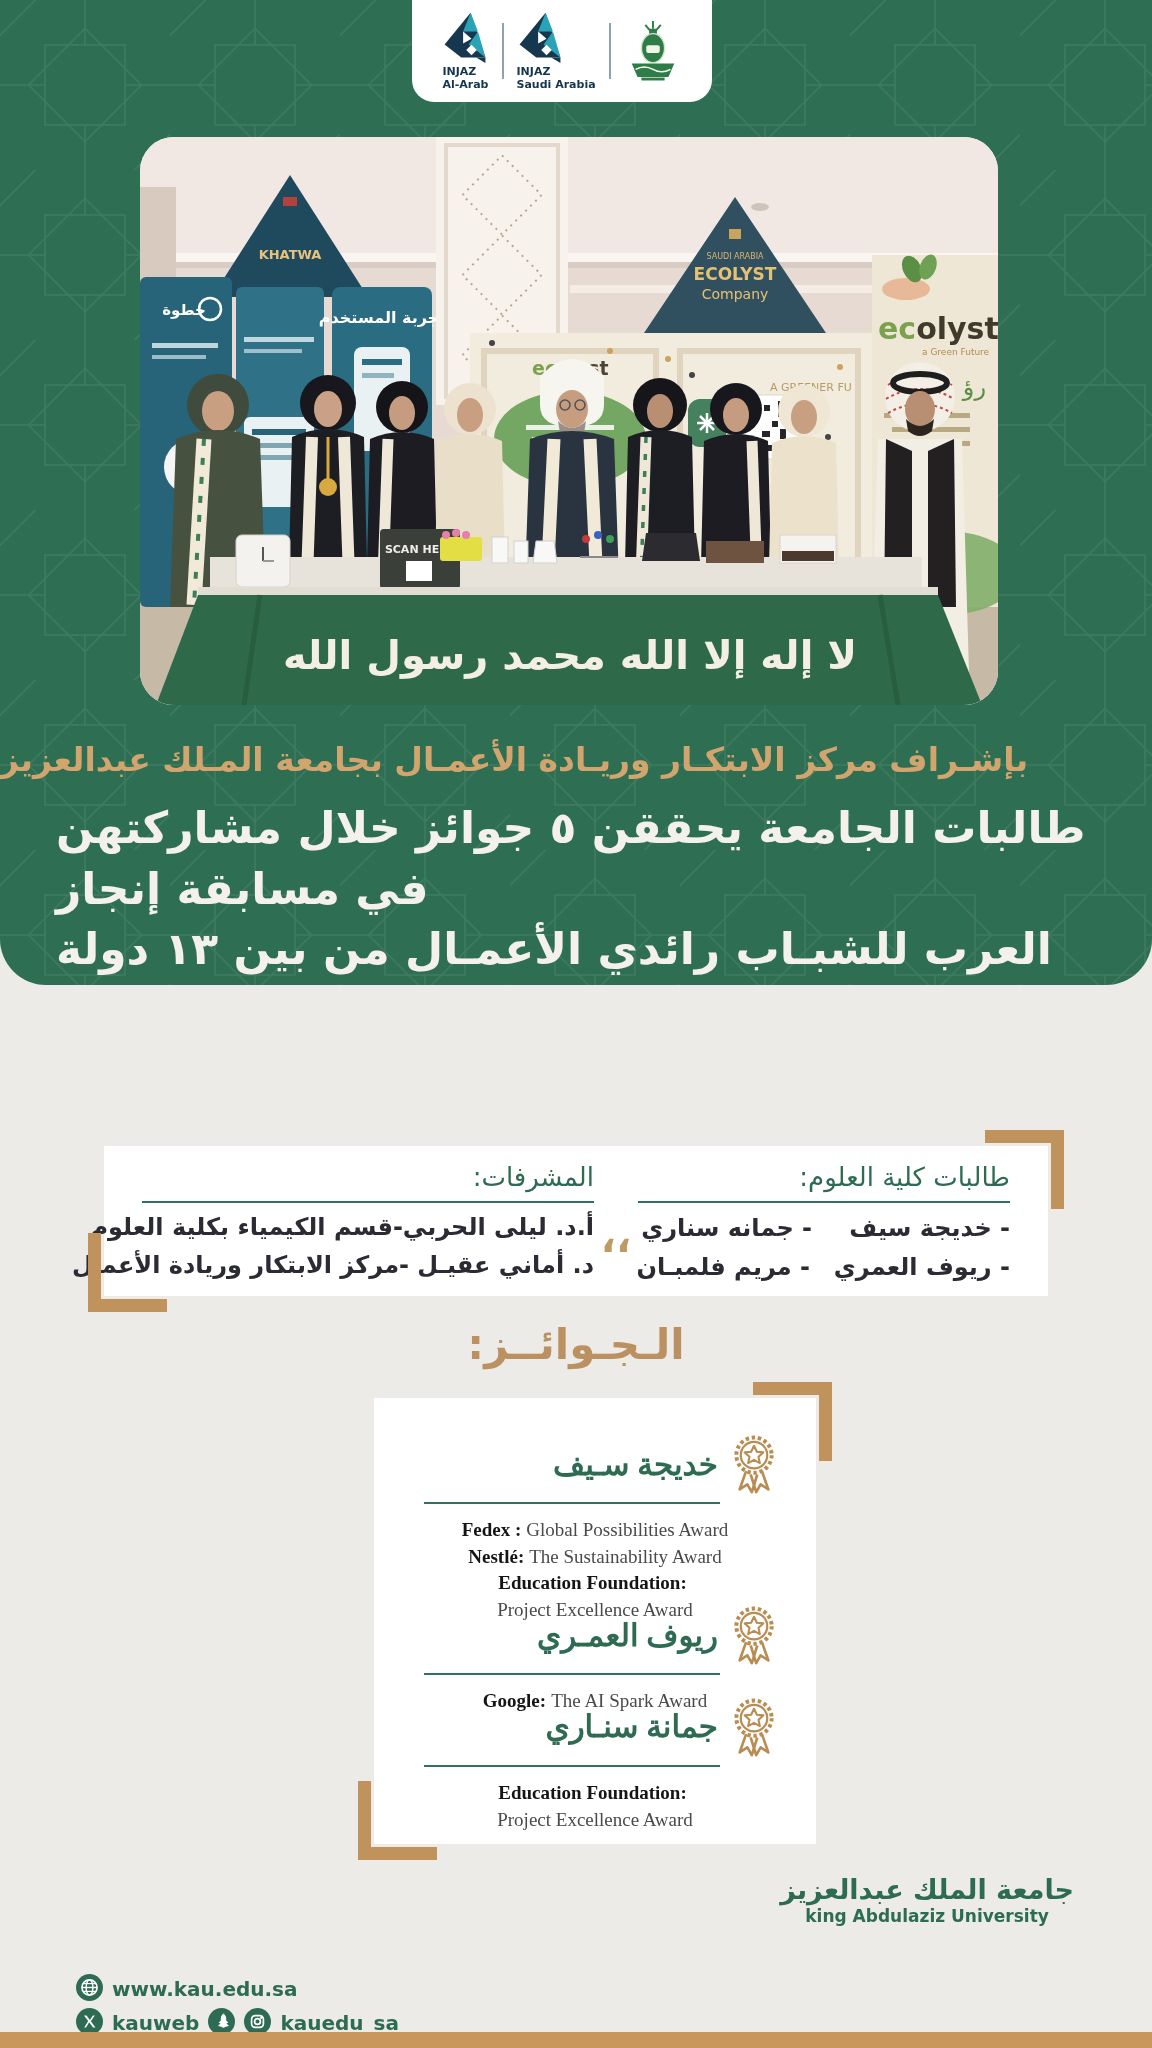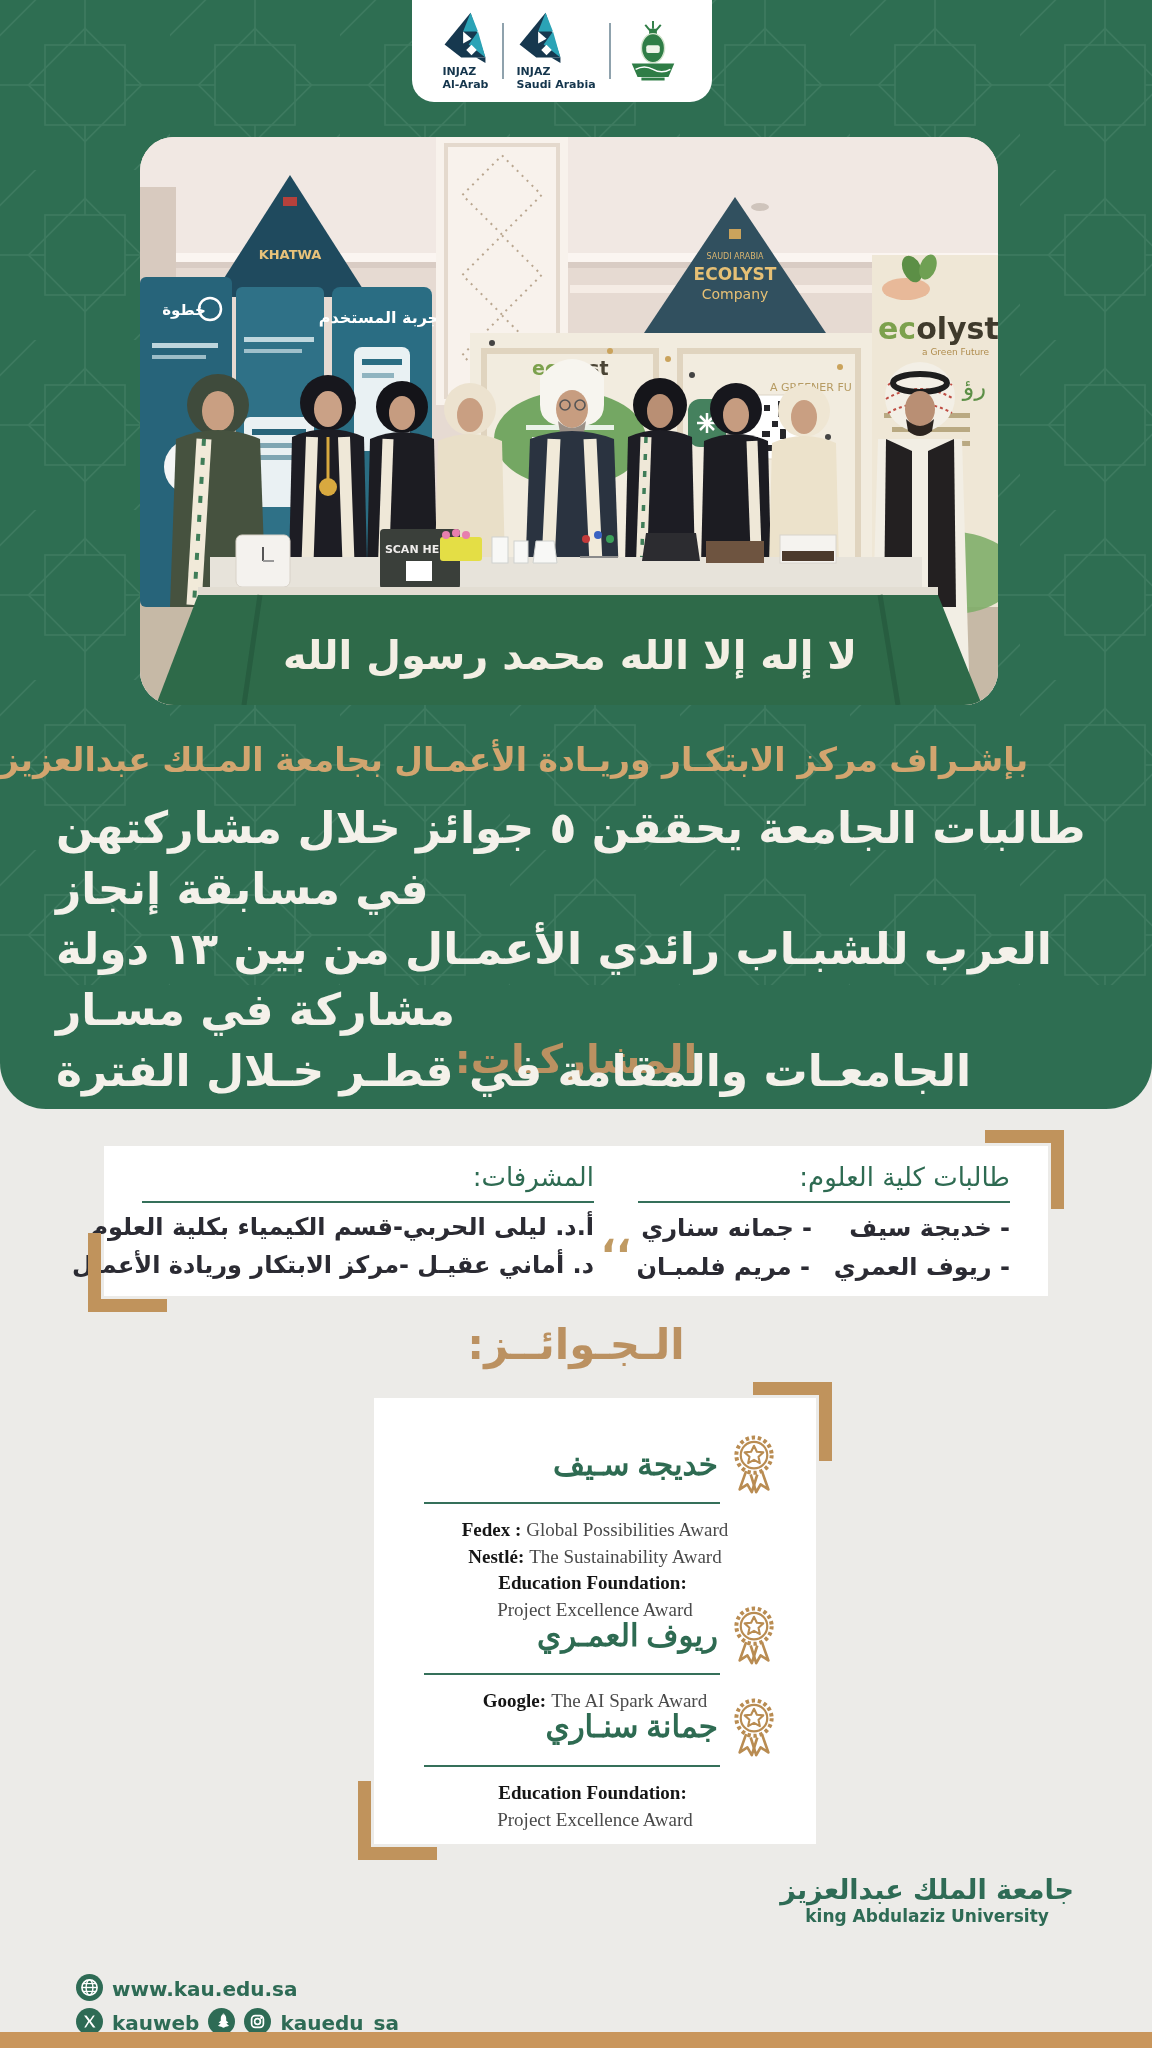--- a/index.html
+++ b/index.html
@@ -1,19 +1,19 @@
 <!DOCTYPE html>
 <html lang="ar"><head>
 <meta charset="utf-8">
 <style>
   html,body{margin:0;padding:0;background:#d8d8d6;}
   .page{position:relative;width:1152px;height:2048px;margin:0 auto;background:#ecebe8;
         font-family:"DejaVu Sans",sans-serif;overflow:hidden;}
   
-  .green-panel{position:absolute;top:0;left:0;width:1152px;height:1109px;
+  .green-panel{position:absolute;top:0;left:0;width:1152px;height:985px;
                background:#2e6e52;border-radius:0 0 46px 46px;overflow:hidden;}
   .pattern-svg{position:absolute;inset:0;}
   .logo-card{position:absolute;top:0;left:412px;width:300px;height:102px;background:#ffffff;
              border-radius:0 0 22px 22px;display:flex;align-items:center;justify-content:center;
              gap:13px;z-index:5;}
   .logo-block{display:flex;flex-direction:column;align-items:flex-start;}
   .logo-caption{font-size:11px;font-weight:bold;color:#14354c;line-height:1.12;margin-top:3px;}
   .logo-sep{width:2px;height:56px;background:#8fa2ad;}
   .photo{position:absolute;top:137px;left:140px;width:858px;height:568px;border-radius:34px;
          overflow:hidden;z-index:4;background:#e6dad2;}
@@ -328,21 +328,20 @@
         <text x="430" y="532" text-anchor="middle" font-size="40" font-weight="bold" fill="#f3efe4" direction="rtl">لا إله إلا الله محمد رسول الله</text>
       </svg>
     </div>
 
     <div class="headline">بإشـراف مركز الابتكـار وريـادة الأعمـال بجامعة المـلك عبدالعزيز</div>
     <div class="announce">طالبات الجامعة يحققن ٥ جوائز خلال مشاركتهن في مسابقة إنجاز
 العرب للشبـاب رائدي الأعمـال من بين ١٣ دولة مشاركة في مسـار
 الجامعـات والمقامة في قطـر خـلال الفترة ١٧-٢١ فبرايـر ٢٠٢٤</div>
   </div>
 
-  <div class="sec-title t-participants">المشاركـات:</div>
 
   <div class="participants-card">
     <div class="bracket br-tr"></div>
     <div class="bracket br-bl"></div>
 
     <div class="p-col col-students">
       <div class="col-head">طالبات كلية العلوم:</div>
       <div class="s-row">
         <span class="s-name">- خديجة سيف</span>
         <span class="s-name">- جمانه سناري</span>

